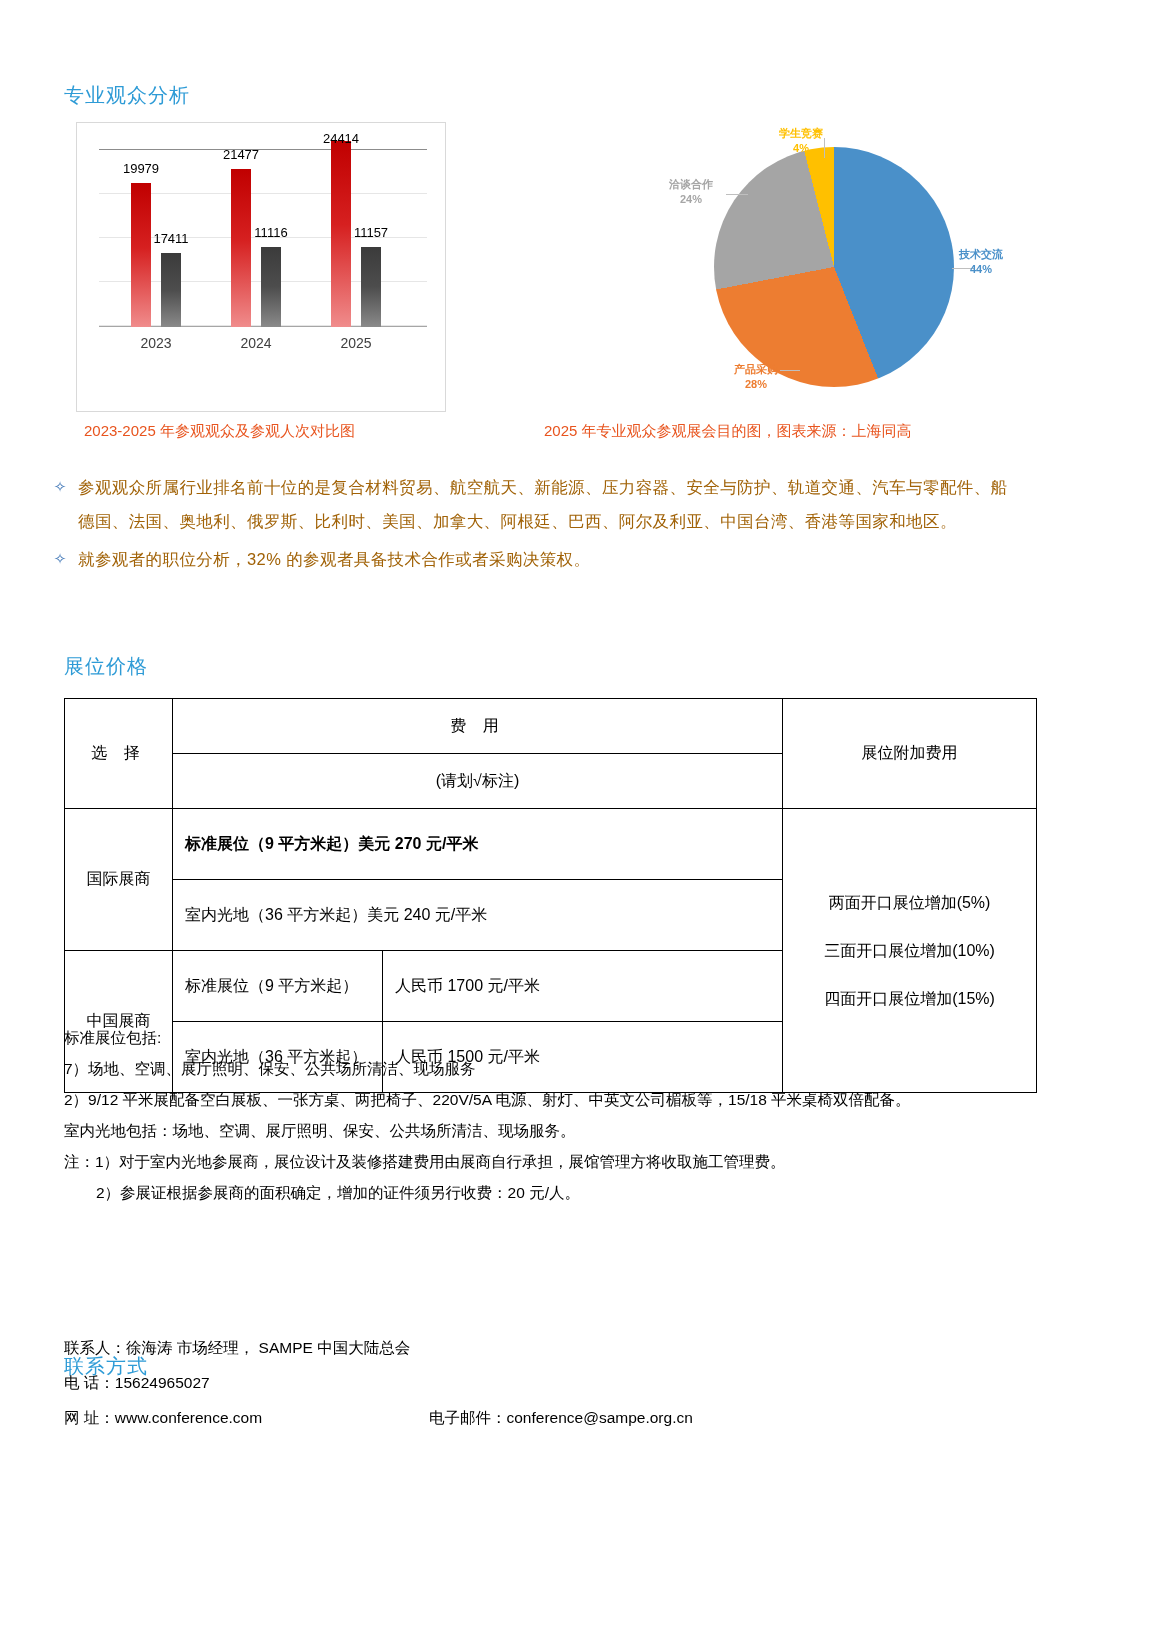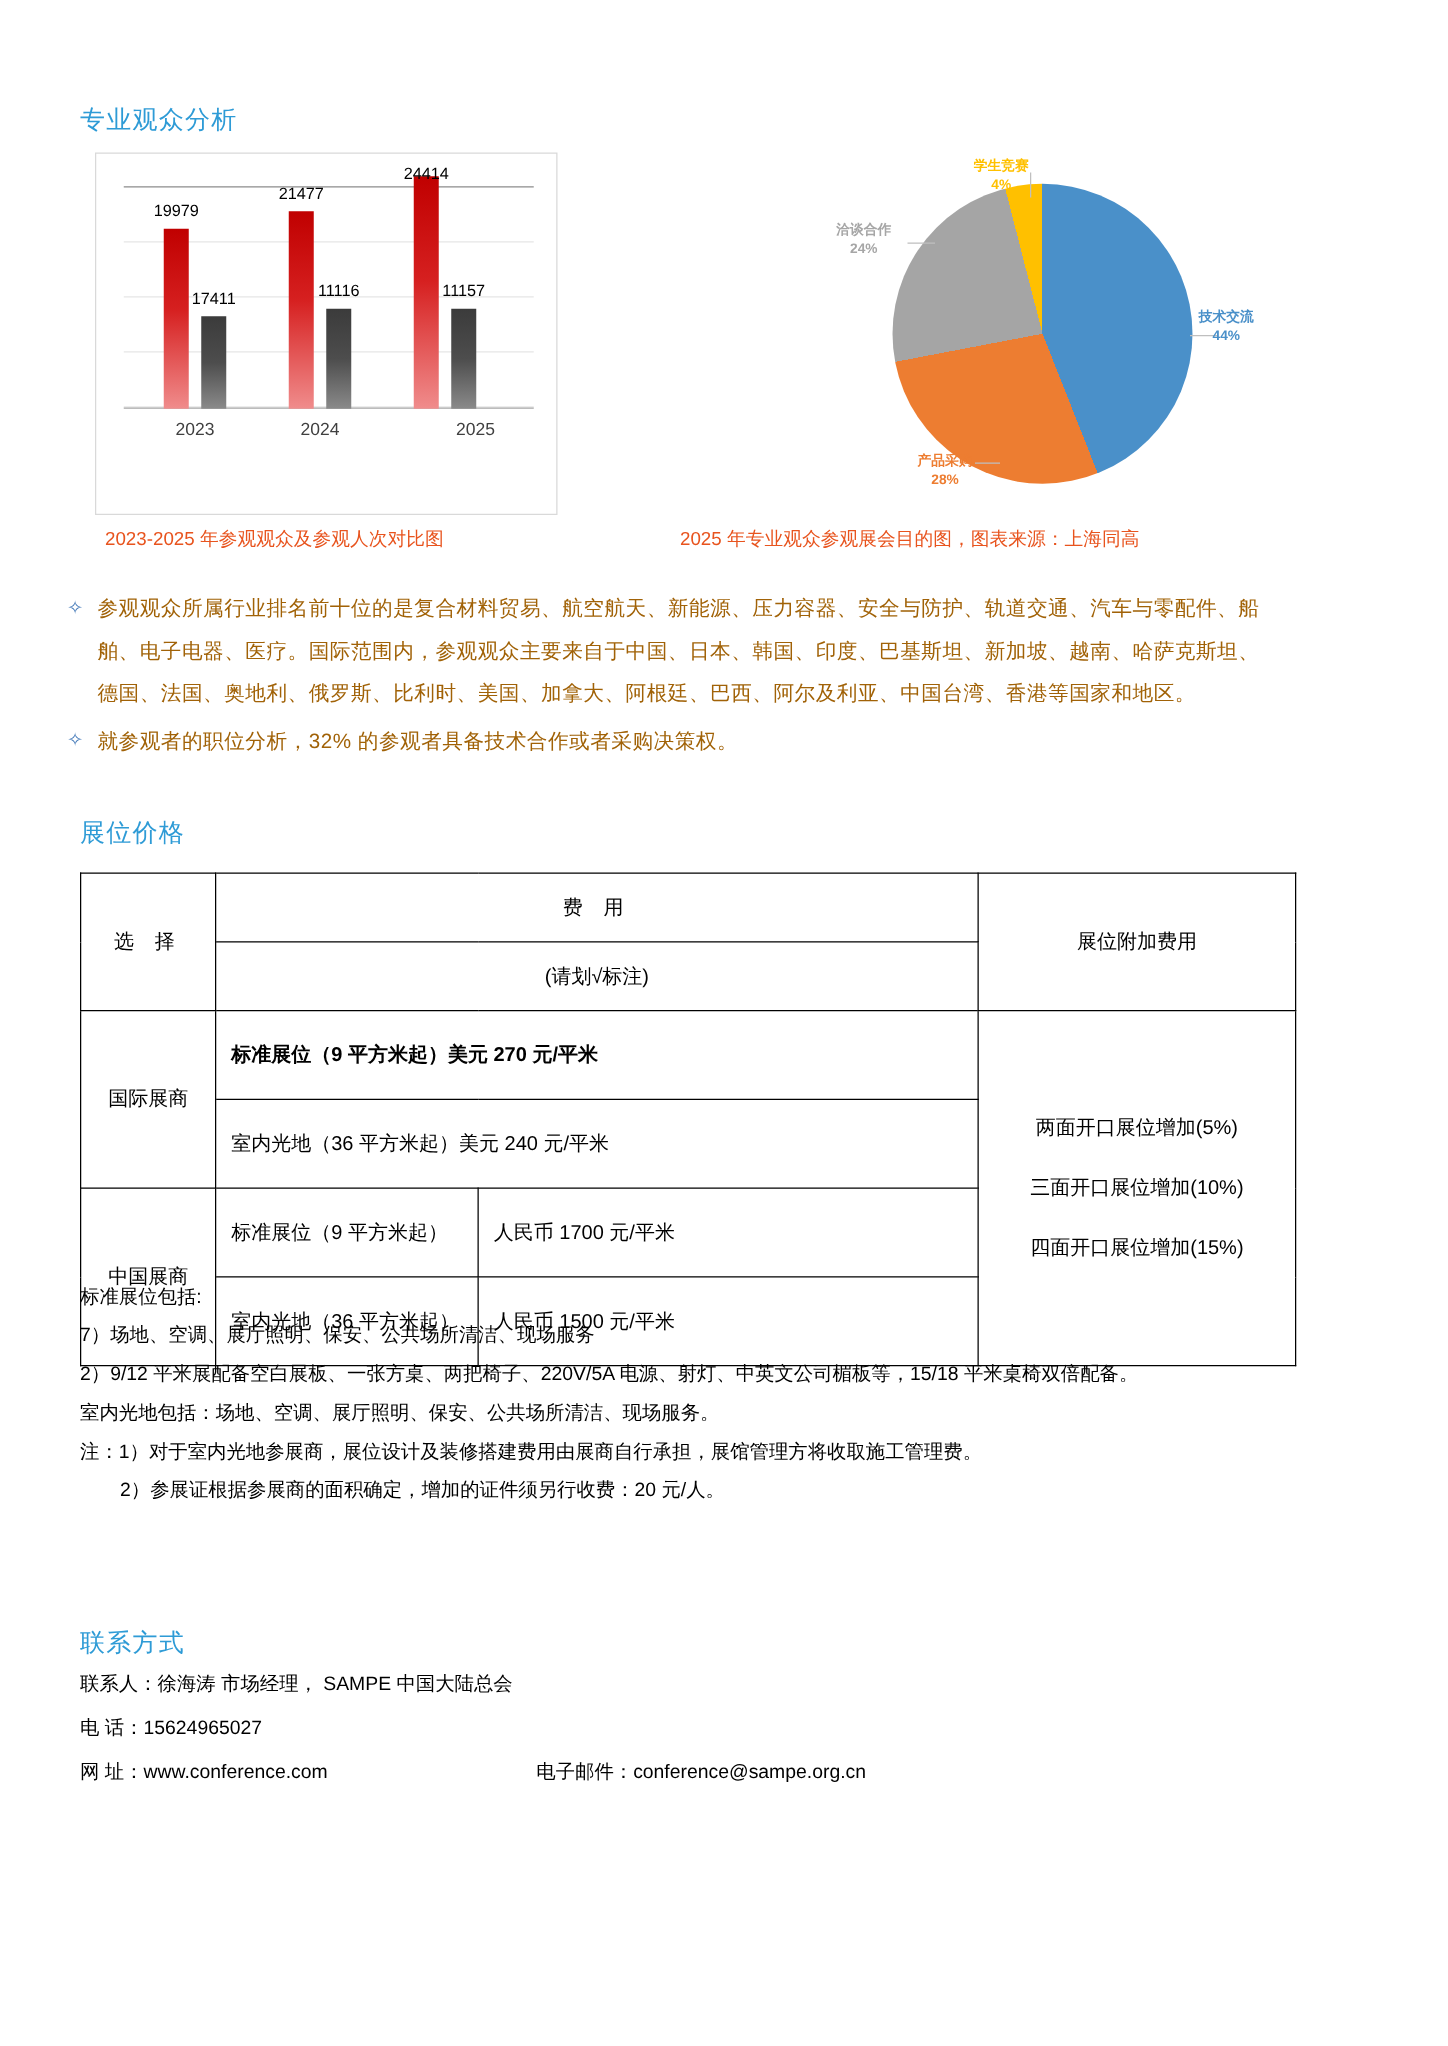--- a/index.html
+++ b/index.html
@@ -22,21 +22,21 @@
     padding: 0;
   }
   .section-title {
     color: #2e9bd6;
     font-size: 20px;
     font-weight: normal;
     letter-spacing: 1px;
   }
   #title-audience { position: absolute; left: 64px; top: 82px; }
   #title-booth    { position: absolute; left: 64px; top: 653px; }
-  #title-contact  { position: absolute; left: 64px; top: 1301px; }
+  #title-contact  { position: absolute; left: 64px; top: 1353px; }
 
   
   .chart-row {
     position: absolute;
     left: 64px;
     top: 122px;
     width: 1030px;
     height: 330px;
   }
   .bar-chart-box {
@@ -250,21 +250,21 @@
         <div class="bar-label" style="left:112px; top:2px;">21477</div>
         <div class="bar-label" style="left:142px; top:80px;">11116</div>
 
         <div class="bar red" style="left:232px; width:20px; bottom:38px; height:186px;"></div>
         <div class="bar gray" style="left:262px; width:20px; bottom:38px; height:80px;"></div>
         <div class="bar-label" style="left:212px; top:-14px;">24414</div>
         <div class="bar-label" style="left:242px; top:80px;">11157</div>
 
         <div class="x-label" style="left:17px;">2023</div>
         <div class="x-label" style="left:117px;">2024</div>
-        <div class="x-label" style="left:217px;text-align:right;">2025</div>
+        <div class="x-label" style="left:217px;">2025</div>
       </div>
     </div>
     <div class="caption" id="caption-bar">2023-2025 年参观观众及参观人次对比图</div>
 
     <div class="pie-box">
       <div class="pie"></div>
 
       <div class="leader" style="left:368px; top:146px; width:22px; height:1px;"></div>
       <div class="leader" style="left:196px; top:248px; width:20px; height:1px;"></div>
       <div class="leader" style="left:142px; top:72px;  width:22px; height:1px;"></div>
@@ -288,21 +288,20 @@
       </div>
     </div>
     <div class="caption" id="caption-pie">2025 年专业观众参观展会目的图，图表来源：上海同高</div>
   </div>
 
   <div class="bullets">
     <div class="bullet-row">
       <div class="bullet-mark">✧</div>
       <div class="bullet-text">
         <div>参观观众所属行业排名前十位的是复合材料贸易、航空航天、新能源、压力容器、安全与防护、轨道交通、汽车与零配件、船</div>
-        <div>舶、电子电器、医疗。国际范围内，参观观众主要来自于中国、日本、韩国、印度、巴基斯坦、新加坡、越南、哈萨克斯坦、</div>
         <div>德国、法国、奥地利、俄罗斯、比利时、美国、加拿大、阿根廷、巴西、阿尔及利亚、中国台湾、香港等国家和地区。</div>
       </div>
     </div>
     <div class="bullet-row">
       <div class="bullet-mark">✧</div>
       <div class="bullet-text">
         <div>就参观者的职位分析，32% 的参观者具备技术合作或者采购决策权。</div>
       </div>
     </div>
   </div>

